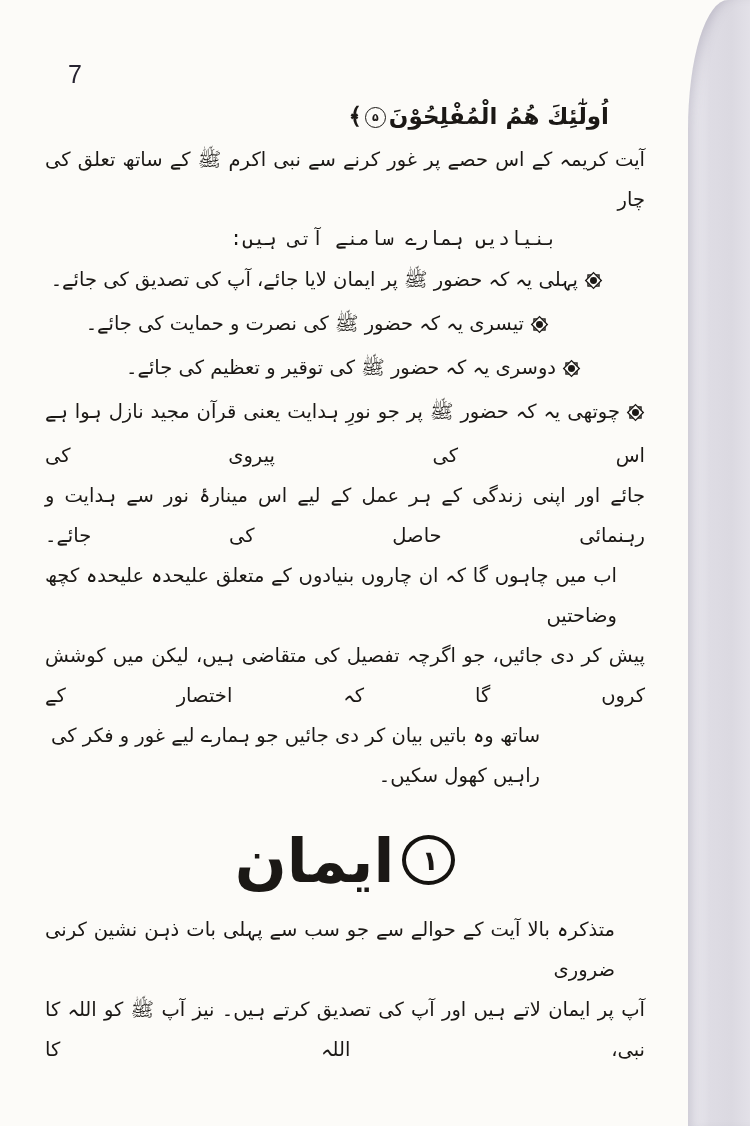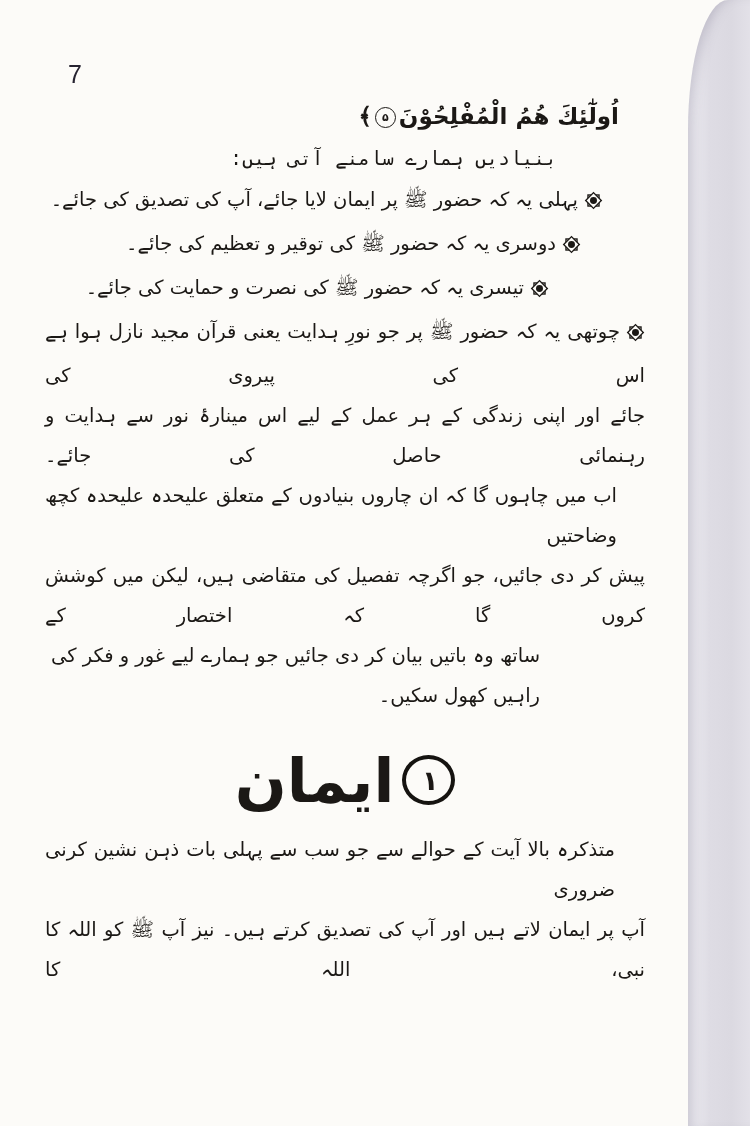--- a/index.html
+++ b/index.html
@@ -19,21 +19,21 @@
   .pagenum{
     position:absolute;left:68px;top:60px;
     font-family:"Liberation Sans",sans-serif;
     font-size:25px;font-weight:500;color:#262330;
   }
   .col{
     position:absolute;left:45px;top:0;width:600px;
     direction:rtl;
   }
   .verse{
-    margin:96px 26px 4px 0;
+    margin:96px 36px 4px 0;
     text-align:right;
     font-size:23px;font-weight:bold;
     line-height:40px;
     letter-spacing:.5px;
   }
   .ayah{
     display:inline-flex;align-items:center;justify-content:center;
     width:19px;height:19px;border:1.6px solid #1b1815;border-radius:50%;
     font-size:11px;font-weight:bold;vertical-align:middle;margin:0 3px;
   }
@@ -73,48 +73,49 @@
 
 <div class="edge"></div>
 <div class="pagenum">7</div>
 
 <div class="col">
 
   <div class="verse">
     <span>اُولٰٓئِكَ هُمُ الْمُفْلِحُوْنَ</span><span class="ayah">۵</span><span>﴾</span>
   </div>
 
+  <div class="ln just">آیت کریمہ کے اس حصے پر غور کرنے سے نبی اکرم ﷺ کے ساتھ تعلق کی چار</div>
   <div class="ln mr90">بنیادیں ہمارے سامنے آتی ہیں:</div>
 
   <div class="ln mr42 bullet">
     <span class="star"><svg width="19" height="19" viewBox="0 0 24 24">
           <g stroke="#1b1815" stroke-width="1.7" fill="#fcfbf8">
             <rect x="5" y="5" width="14" height="14"></rect>
             <rect x="5" y="5" width="14" height="14" transform="rotate(45 12 12)"></rect>
           </g>
           <circle cx="12" cy="12" r="4.4" fill="#1b1815"></circle>
         </svg></span><span>پہلی یہ کہ حضور ﷺ پر ایمان لایا جائے، آپ کی تصدیق کی جائے۔</span>
   </div>
+  <div class="ln mr96 bullet">
+    <span class="star"><svg width="19" height="19" viewBox="0 0 24 24">
+          <g stroke="#1b1815" stroke-width="1.7" fill="#fcfbf8">
+            <rect x="5" y="5" width="14" height="14"></rect>
+            <rect x="5" y="5" width="14" height="14" transform="rotate(45 12 12)"></rect>
+          </g>
+          <circle cx="12" cy="12" r="4.4" fill="#1b1815"></circle>
+        </svg></span><span>تیسری یہ کہ حضور ﷺ کی نصرت و حمایت کی جائے۔</span>
+  </div>
   <div class="ln mr64 bullet">
     <span class="star"><svg width="19" height="19" viewBox="0 0 24 24">
           <g stroke="#1b1815" stroke-width="1.7" fill="#fcfbf8">
             <rect x="5" y="5" width="14" height="14"></rect>
             <rect x="5" y="5" width="14" height="14" transform="rotate(45 12 12)"></rect>
           </g>
           <circle cx="12" cy="12" r="4.4" fill="#1b1815"></circle>
         </svg></span><span>دوسری یہ کہ حضور ﷺ کی توقیر و تعظیم کی جائے۔</span>
-  </div>
-  <div class="ln mr96 bullet">
-    <span class="star"><svg width="19" height="19" viewBox="0 0 24 24">
-          <g stroke="#1b1815" stroke-width="1.7" fill="#fcfbf8">
-            <rect x="5" y="5" width="14" height="14"></rect>
-            <rect x="5" y="5" width="14" height="14" transform="rotate(45 12 12)"></rect>
-          </g>
-          <circle cx="12" cy="12" r="4.4" fill="#1b1815"></circle>
-        </svg></span><span>تیسری یہ کہ حضور ﷺ کی نصرت و حمایت کی جائے۔</span>
   </div>
 
   <div class="ln just bullet">
     <span class="star"><svg width="19" height="19" viewBox="0 0 24 24">
           <g stroke="#1b1815" stroke-width="1.7" fill="#fcfbf8">
             <rect x="5" y="5" width="14" height="14"></rect>
             <rect x="5" y="5" width="14" height="14" transform="rotate(45 12 12)"></rect>
           </g>
           <circle cx="12" cy="12" r="4.4" fill="#1b1815"></circle>
         </svg></span><span>چوتھی یہ کہ حضور ﷺ پر جو نورِ ہدایت یعنی قرآن مجید نازل ہوا ہے اس کی پیروی کی</span>

